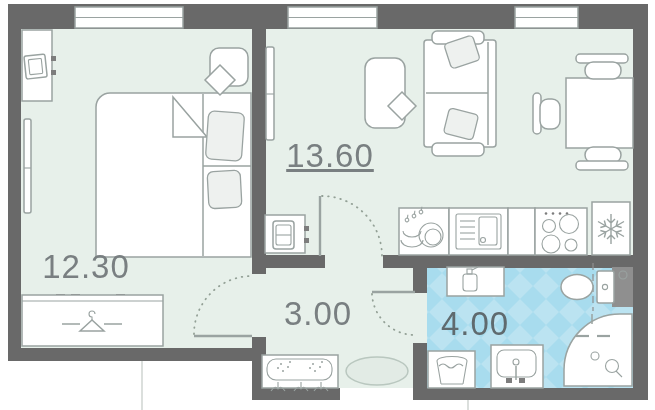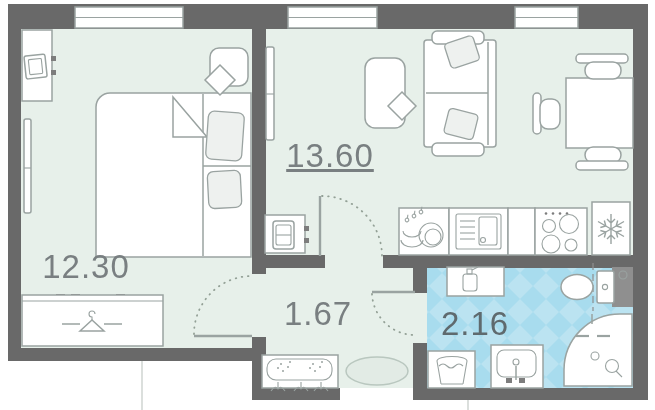--- a/index.html
+++ b/index.html
@@ -298,15 +298,15 @@
   </g>
 
   <g>
     <line class="leaf" x1="372" y1="292" x2="415" y2="292"></line>
     <path class="arc" d="M372,294 A43,43 0 0 0 415,335"></path>
   </g>
 </svg>
 
 <div class="room-label" style="left:40px;top:250px;width:92px;">12.30</div>
 <div class="room-label" style="left:284px;top:139px;width:92px;text-decoration:underline;">13.60</div>
-<div class="room-label" style="left:276px;top:297px;width:84px;">1.67</div>
-<div class="room-label on-tile" style="left:434px;top:307px;width:82px;">2.16</div>
+<div class="room-label" style="left:276px;top:297px;width:84px;">3.00</div>
+<div class="room-label on-tile" style="left:434px;top:307px;width:82px;">4.00</div>
 </div>
 
 </body></html>

